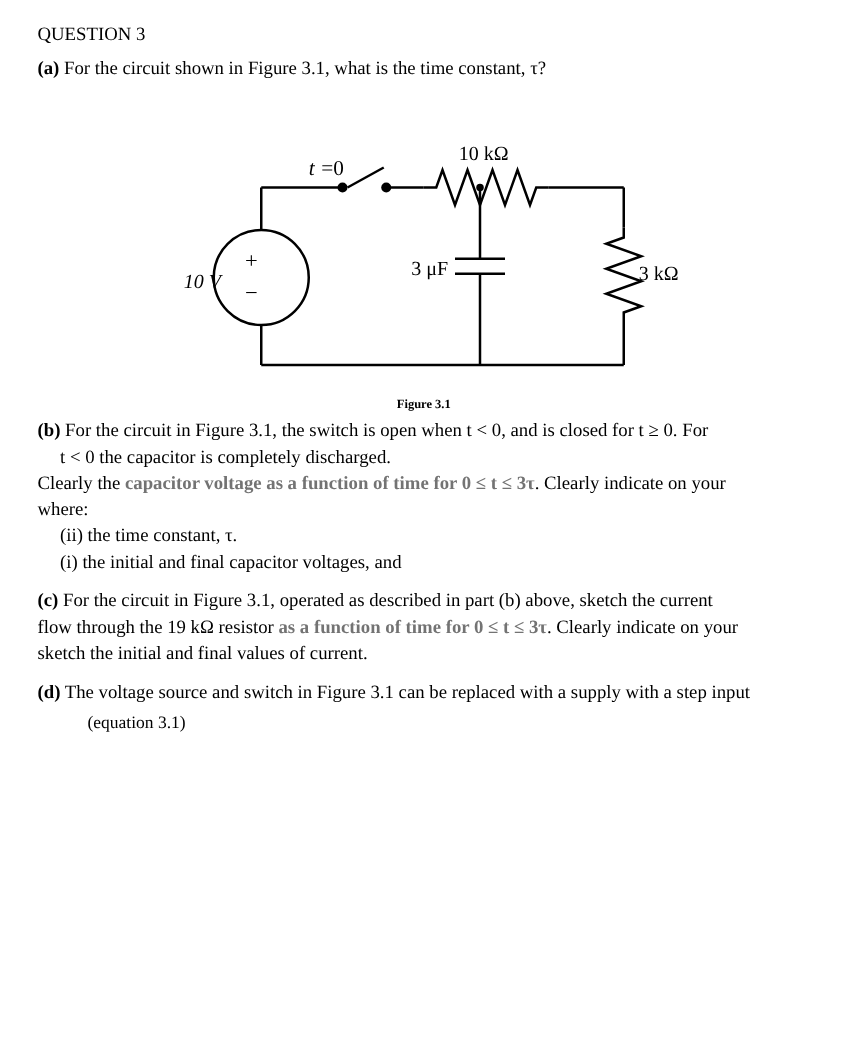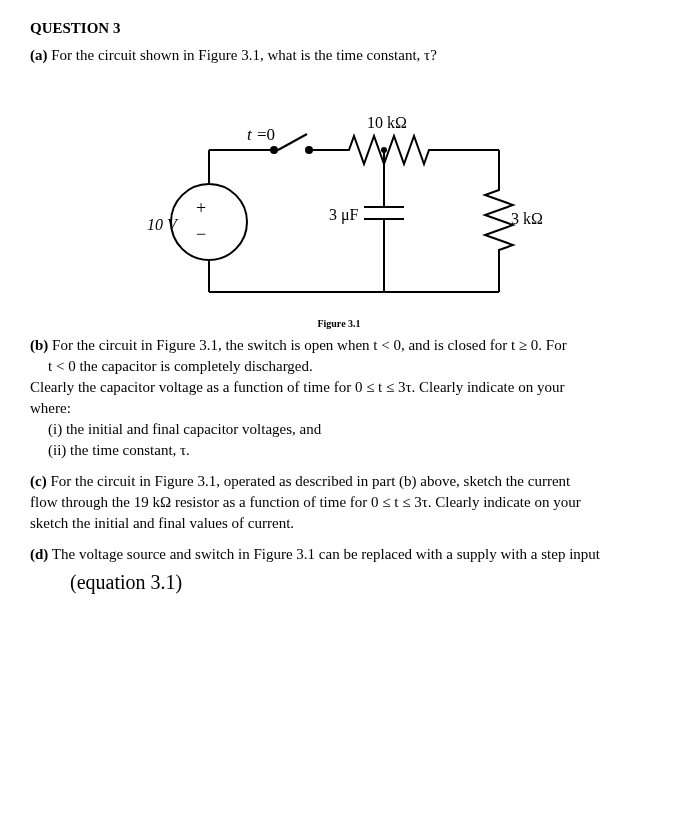--- a/index.html
+++ b/index.html
@@ -6,34 +6,34 @@
     body {
       background: #fff;
       font-family: "Times New Roman", Times, serif;
       font-size: 15px;
       color: #000;
       width: 678px;
       min-height: 838px;
       padding: 20px 30px;
     }
     .question-title {
-      font-weight: bold;
+      font-weight: normal;
       font-size: 15px;
       margin-bottom: 10px;
     }
     .part {
       margin-bottom: 14px;
     }
     .part-label {
       font-weight: bold;
     }
     .part-indent {
       margin-left: 18px;
     }
-    .blue { color: #000000; }
+    .blue { color: #737373; font-weight: bold; }
     .figure-container {
       display: flex;
       flex-direction: column;
       align-items: center;
       margin: 18px 0 8px 0;
     }
     .figure-caption {
       font-weight: bold;
       font-size: 10px;
       margin-top: 6px;
@@ -47,21 +47,21 @@
       margin: 8px 0 4px 40px;
       display: flex;
       align-items: center;
       gap: 60px;
     }
     .equation-text {
       font-style: italic;
       font-size: 15px;
     }
     .eq-label {
-      font-size: 20px;
+      font-size: 14px;
       font-family: Liberation Serif, serif;
     }
     p { margin-bottom: 4px; }
   </style>
 </head>
 <body>
 
 <div class="question-title">QUESTION 3</div>
 
 <div class="part">
@@ -132,22 +132,22 @@
 <div class="part">
   <p>
     <span class="part-label">(b)</span>
     <span> <span>For the circuit in Figure 3.1, the switch is open when t &lt; 0, and is closed for t ≥ 0. For</span></span>
   </p>
   <p class="part-indent">t &lt; 0 the capacitor is completely discharged.</p>
   <p>
     <span>Clearly the </span><span class="blue">capacitor voltage as a function of time for 0 ≤ t ≤ 3τ</span><span>. Clearly indicate on your</span>
   </p>
   <p>where:</p>
+  <p class="part-indent">(ii) the time constant, τ.</p>
   <p class="part-indent">(i) the initial and final capacitor voltages, and</p>
-  <p class="part-indent">(ii) the time constant, τ.</p>
 </div>
 
 <div class="part">
   <p>
     <span class="part-label">(c)</span>
     <span> <span>For the circuit in Figure 3.1, operated as described in part (b) above, sketch the current</span></span>
   </p>
   <p>
     <span>flow through the 19 kΩ resistor </span><span class="blue">as a function of time for 0 ≤ t ≤ 3τ</span><span>. Clearly indicate on your</span>
   </p>

